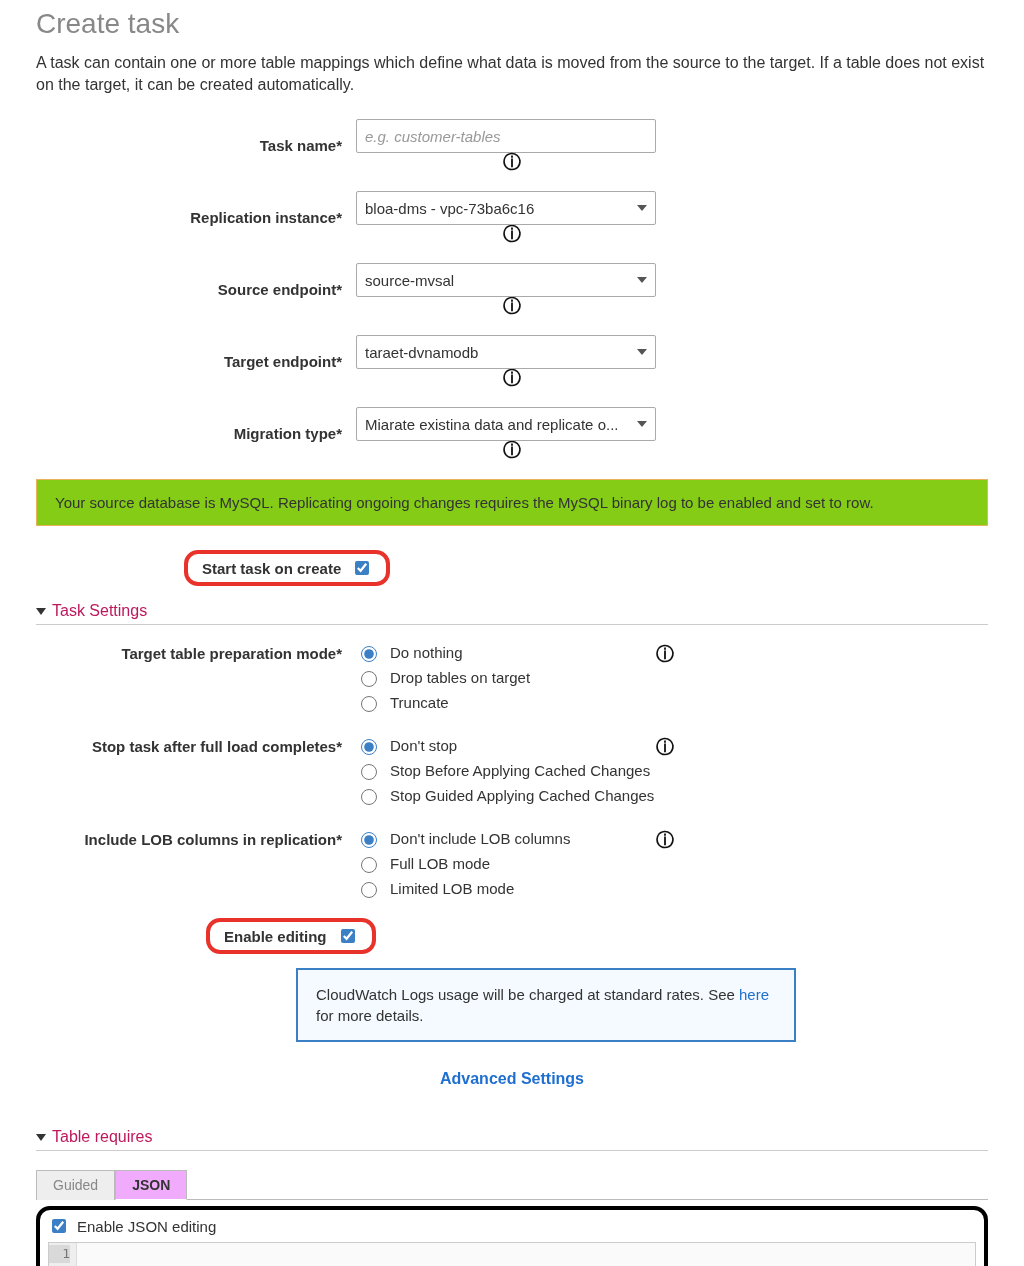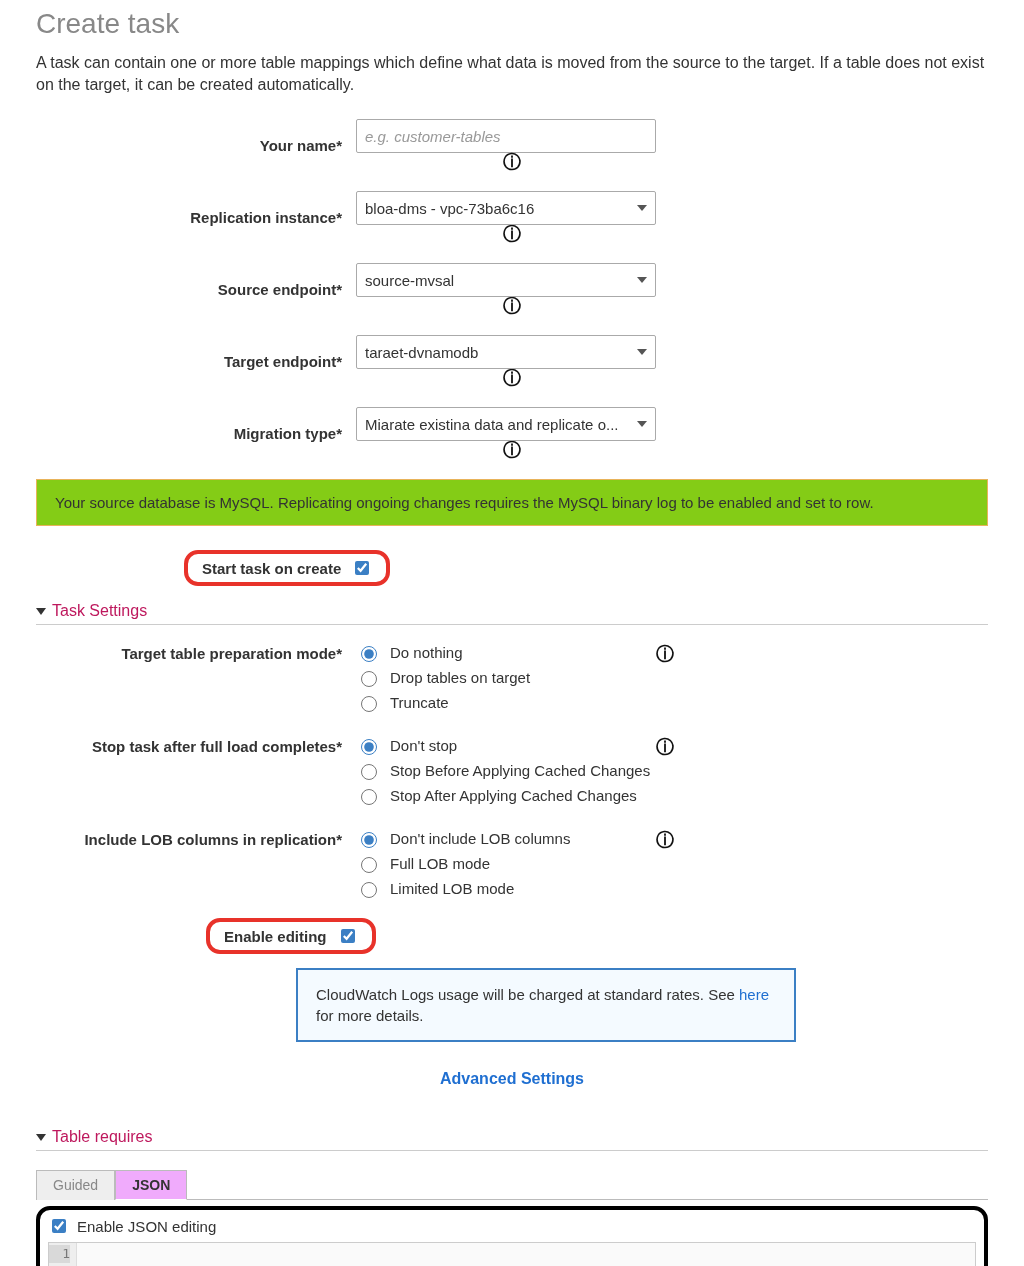--- a/index.html
+++ b/index.html
@@ -220,21 +220,21 @@
   }
   .code-body { flex:1; background:#fafafa; }
 </style>
 </head>
 <body>
 
 <h1 class="page-title">Create task</h1>
 <p class="intro">A task can contain one or more table mappings which define what data is moved from the source to the target. If a table does not exist on the target, it can be created automatically.</p>
 
 <div class="form-row">
-  <div class="form-label">Your name*</div>
+  <div class="form-label">Task name*</div>
   <div class="form-control-wrap">
     <input class="text-input" type="text" placeholder="e.g. customer-tables" style="">
     <span class="info-icon">ⓘ</span>
   </div>
 </div>
 
 <div class="form-row">
   <div class="form-label">Replication instance*</div>
   <div class="form-control-wrap">
     <div class="select">
@@ -320,21 +320,21 @@
       <label class="radio-row">
           <input type="radio" name="stop" checked="" style="">
           <span>Don't stop</span>
         </label>
       <label class="radio-row">
           <input type="radio" name="stop" style="">
           <span>Stop Before Applying Cached Changes</span>
         </label>
       <label class="radio-row">
           <input type="radio" name="stop" style="">
-          <span>Stop After Applying Cached Changes</span>
+          <span>Stop Guided Applying Cached Changes</span>
         </label>
     </div>
     <span class="info-icon">ⓘ</span>
   </div>
 </div>
 
 <div class="form-row" style="align-items:flex-start; margin-top:24px;">
   <div class="form-label" style="padding-top:2px;">Include LOB columns in replication*</div>
   <div class="radio-controls-wrap">
     <div class="radio-group radio-options-col">

